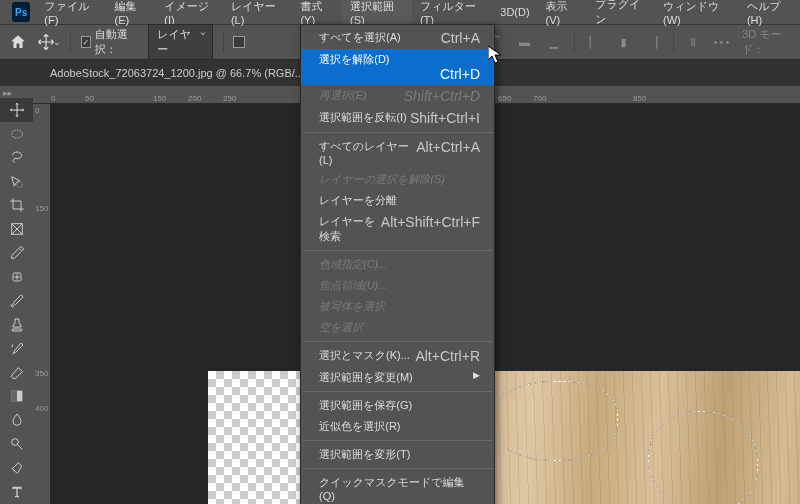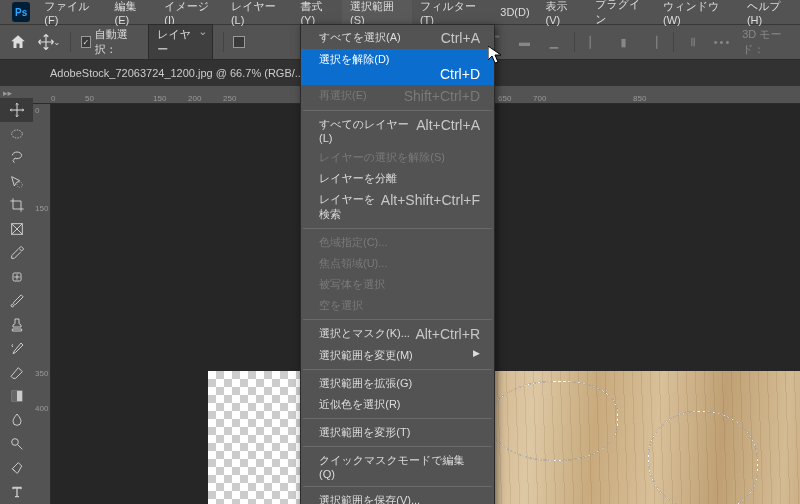--- a/index.html
+++ b/index.html
@@ -39,21 +39,21 @@
 .canvas { position: absolute; left: 175px; top: 285px; width: 600px; height: 300px; }
 .checker { position: absolute; left: 0; top: 0; width: 200px; height: 100%; 
   background-image: linear-gradient(45deg,#ccc 25%,transparent 25%),linear-gradient(-45deg,#ccc 25%,transparent 25%),linear-gradient(45deg,transparent 75%,#ccc 75%),linear-gradient(-45deg,transparent 75%,#ccc 75%);
   background-size: 16px 16px; background-position: 0 0,0 8px,8px -8px,-8px 0; background-color: #fff; }
 .wood { position: absolute; left: 200px; top: 0; right: 0; height: 100%; background: linear-gradient(95deg,#b89668 0%,#cfb189 15%,#ddc8a4 30%,#c8aa7d 45%,#d9c099 60%,#bfa074 75%,#d4bb93 90%,#c3a378 100%); }
 .wood::before { content: ""; position: absolute; inset: 0; background: repeating-linear-gradient(88deg, rgba(100,70,30,0.12) 0px, rgba(100,70,30,0.12) 1px, transparent 1px, transparent 9px); }
 .marquee { position: absolute; border: 1px dashed #000; outline: 1px dashed #fff; outline-offset: -1px; }
 
 .menu-dropdown { position: absolute; left: 300px; top: 24px; width: 195px; background: #535353; border: 1px solid #2a2a2a; box-shadow: 2px 2px 8px rgba(0,0,0,.5); z-index: 100; padding: 2px 0; }
 .menu-dropdown .mi { display: flex; justify-content: space-between; padding: 3px 14px 3px 18px; font-size: 11px; color: #ddd; cursor: default; }
-.menu-dropdown .mi.disabled { color: #7a7a7a; }
+.menu-dropdown .mi.disabled { color: #7a7a7a; font-style: italic; }
 .menu-dropdown .mi.highlight { background: #0b6dce; color: #fff; }
 .menu-dropdown .mi .sc { color: #c8c8c8; font-size: 14px; }
 .menu-dropdown .mi.disabled .sc { color: #7a7a7a; }
 .menu-dropdown .mi.highlight .sc { color: #fff; margin-top: 14px; }
 .menu-dropdown .msep { height: 1px; background: #6a6a6a; margin: 3px 2px; }
 .menu-dropdown .mi .arrow { font-size: 9px; }
 
 .cursor { position: absolute; left: 488px; top: 46px; z-index: 200; pointer-events: none; }
 </style>
 </head>
@@ -247,20 +247,24 @@
       <span class="sc">Ctrl+A</span>
     </div>
     <div class="mi highlight">
       <span>選択を解除(D)</span>
       <span class="sc">Ctrl+D</span>
     </div>
     <div class="mi disabled">
       <span>再選択(E)</span>
       <span class="sc">Shift+Ctrl+D</span>
     </div>
+    <div class="mi">
+      <span>選択範囲を反転(I)</span>
+      <span class="sc">Shift+Ctrl+I</span>
+    </div>
     <div class="msep"></div>
     <div class="mi">
       <span>すべてのレイヤー(L)</span>
       <span class="sc">Alt+Ctrl+A</span>
     </div>
     <div class="mi disabled">
       <span>レイヤーの選択を解除(S)</span>
     </div>
     <div class="mi">
       <span>レイヤーを分離</span>
@@ -286,21 +290,21 @@
     <div class="mi">
       <span>選択とマスク(K)...</span>
       <span class="sc">Alt+Ctrl+R</span>
     </div>
     <div class="mi">
       <span>選択範囲を変更(M)</span>
       <span class="arrow">▶</span>
     </div>
     <div class="msep"></div>
     <div class="mi">
-      <span>選択範囲を拡張(G)</span>
+      <span>選択範囲を保存(G)</span>
     </div>
     <div class="mi">
       <span>近似色を選択(R)</span>
     </div>
     <div class="msep"></div>
     <div class="mi">
       <span>選択範囲を変形(T)</span>
     </div>
     <div class="msep"></div>
     <div class="mi">

